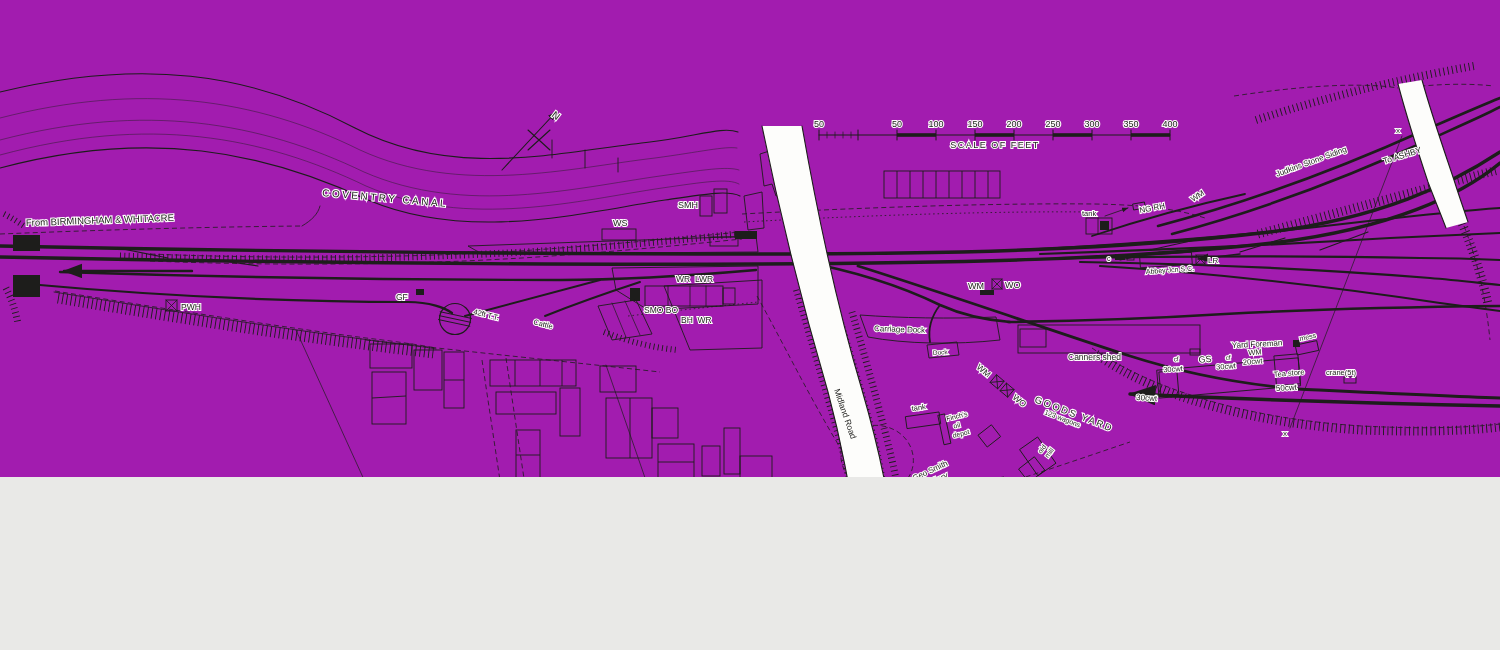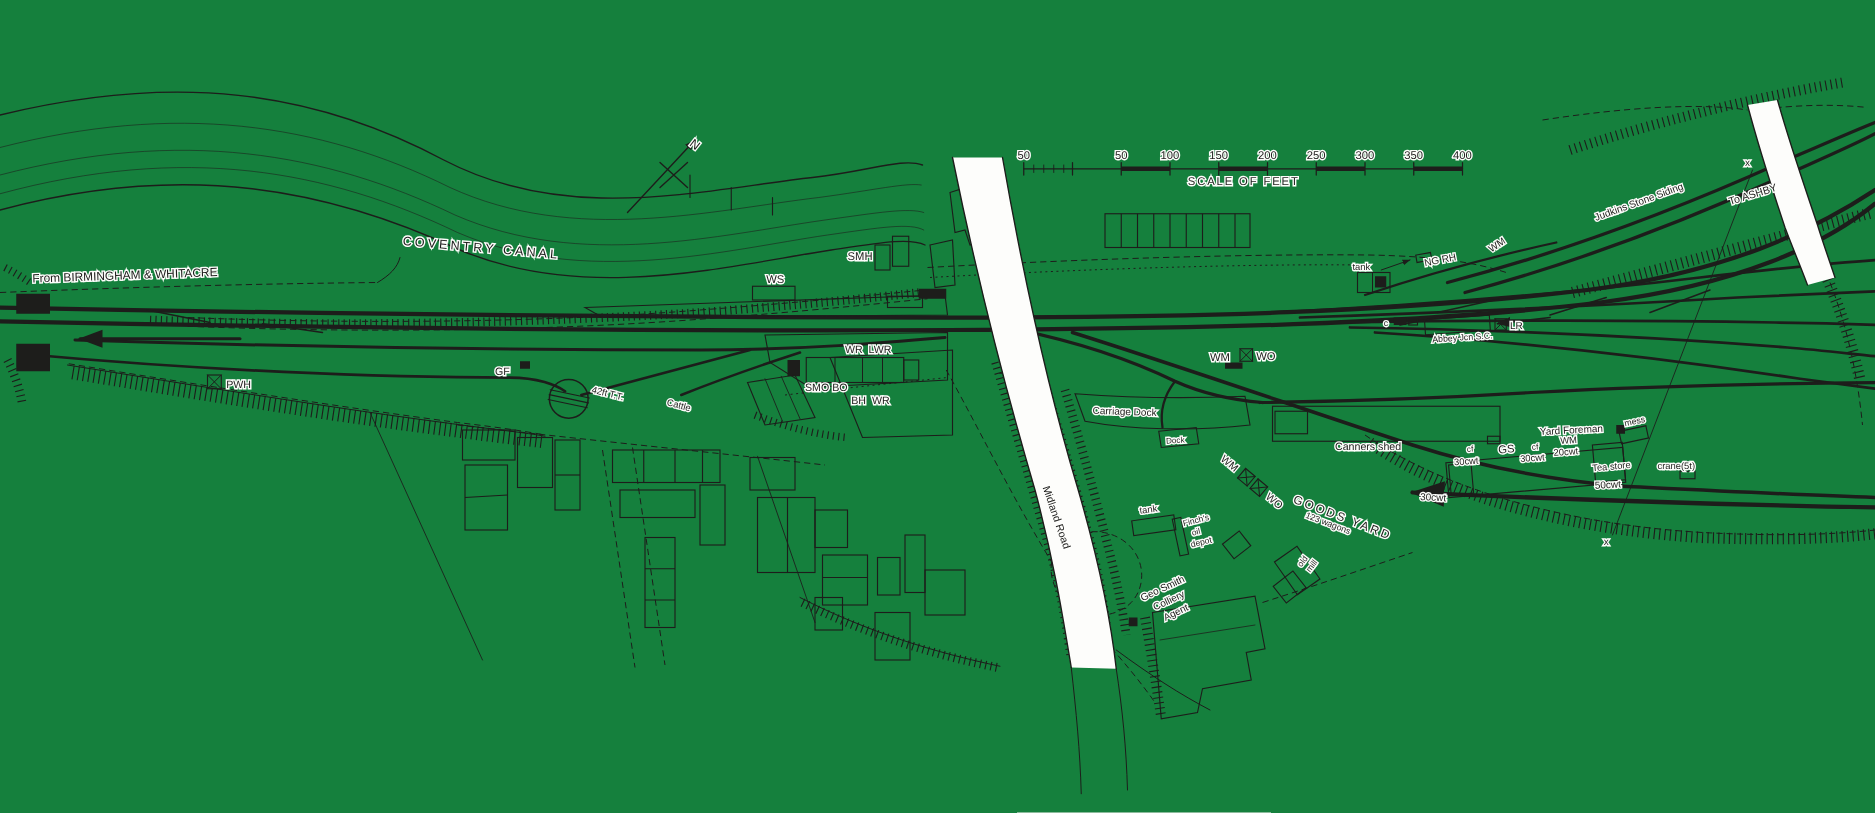--- a/index.html
+++ b/index.html
@@ -1,16 +1,16 @@
 <!DOCTYPE html>
 <html><head>
 <meta charset="utf-8">
 <style>
   html,body{margin:0;padding:0;background:#e9e9e7;}
-  #stage{position:relative;width:1500px;height:650px;background:#15803d;overflow:hidden;
+  #stage{position:relative;width:1500px;height:477px;background:#a21caf;overflow:hidden;
          font-family:"Liberation Sans", sans-serif;}
   svg{display:block}
   .t{stroke:#fdfdfb;stroke-width:2.2px;paint-order:stroke;fill:#1d1d1b;
      font-family:"Liberation Sans",sans-serif;}
   .ln{fill:none;stroke:#1d1d1b;stroke-linecap:round;stroke-linejoin:round;}
   .tk{fill:none;stroke:#1d1d1b;stroke-dasharray:0.9 3.4;}
   .dsh{fill:none;stroke:#1d1d1b;stroke-width:.8;stroke-dasharray:5 3.2;}
   .dot{fill:none;stroke:#1d1d1b;stroke-width:.8;stroke-dasharray:1.6 2.8;}
   .bld{fill:none;stroke:#1d1d1b;stroke-width:.9;}
   .ink{fill:#1d1d1b;stroke:none;}

